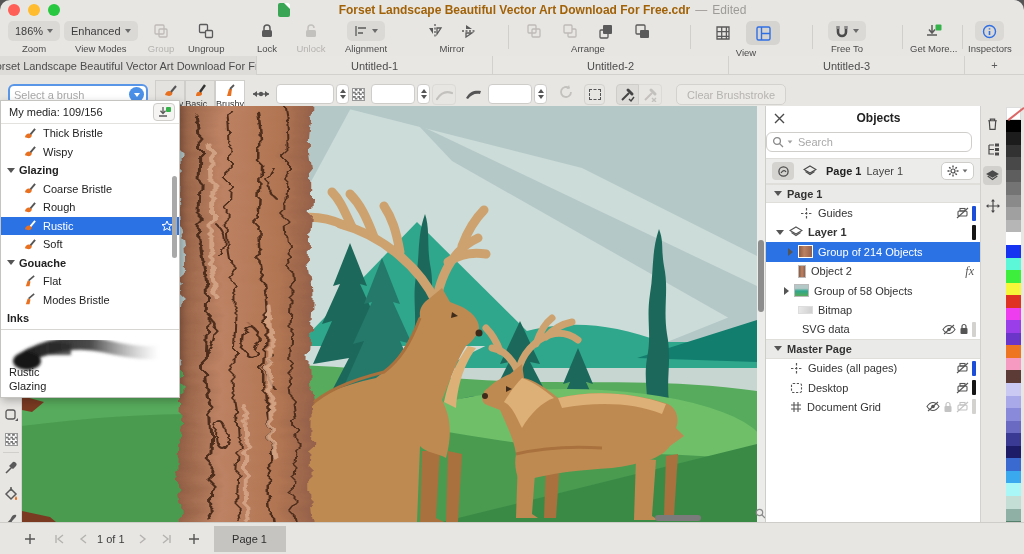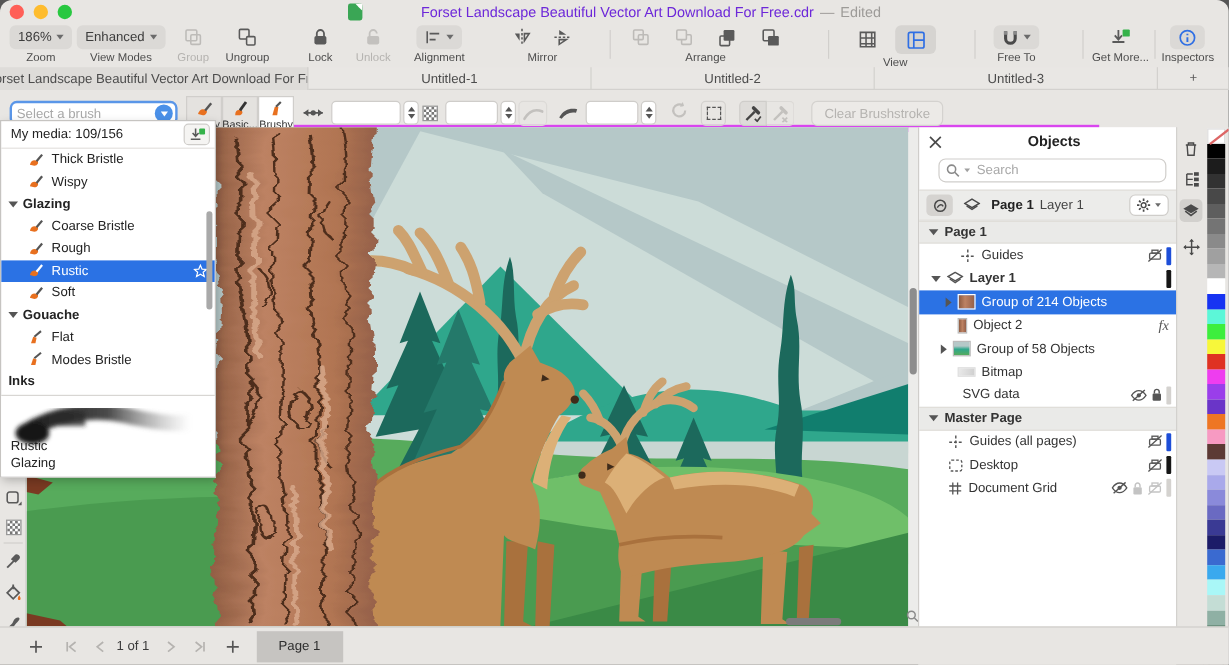--- a/index.html
+++ b/index.html
@@ -6,40 +6,40 @@
   *{box-sizing:border-box;font-family:"Liberation Sans","DejaVu Sans",sans-serif;}
   #app{position:relative;width:1024px;height:554px;background:var(--chrome);overflow:hidden;
        border-radius:10px 10px 0 0;font-size:11px;color:#3c3c3c;}
   .abs{position:absolute;}
   
   #titlebar{position:absolute;left:0;top:0;width:1024px;height:19px;display:flex;align-items:center;}
   .traffic{width:12px;height:12px;border-radius:50%;margin-left:8px;}
   #title-center{position:absolute;left:0;right:0;top:0;height:19px;display:flex;align-items:center;justify-content:center;gap:5px;pointer-events:none;}
   .doc-icon{width:12px;height:14px;background:#3aa655;border-radius:2px;position:relative;}
   .doc-icon:before{content:"";position:absolute;right:0;top:0;border:3px solid #fff;border-left-color:transparent;border-bottom-color:transparent;border-radius:0 2px 0 0;}
-  #title-text{font-size:12px;font-weight:normal;color:#6d28d9;padding-left:44px;}
+  #title-text{font-size:12px;font-weight:bold;color:#a16207;padding-left:44px;}
   #title-edited{font-size:12px;color:#9d9b98;}
   
   #toolbar{position:absolute;left:0;top:19px;width:1024px;height:37px;}
   .tb-group{position:absolute;top:2px;display:flex;flex-direction:column;align-items:center;}
   .tb-label{font-size:9.5px;color:#4c4c4c;margin-top:2px;white-space:nowrap;}
   .pill{height:20px;background:#dbd9d6;border-radius:5px;display:flex;align-items:center;padding:0 7px;gap:4px;color:#3c3c3c;font-size:11px;}
   .chev{width:0;height:0;border-left:3.5px solid transparent;border-right:3.5px solid transparent;border-top:4px solid #6b6b6b;}
   .tb-iconbtn{width:30px;height:20px;display:flex;align-items:center;justify-content:center;}
   .tb-sep{position:absolute;top:6px;width:1px;height:24px;background:#d1cfcc;}
   .icon{stroke:#5a5a5a;fill:none;stroke-width:1.3;}
   .icon.disabled{stroke:#bdbbb8;}
   .selbtn{background:#d6d4d1;border-radius:5px;}
   
   #tabbar{position:absolute;left:0;top:56px;width:1024px;height:19px;background:#e9e7e4;display:flex;border-bottom:1px solid #d3d1ce;}
   .doc-tab{height:19px;display:flex;align-items:center;justify-content:center;color:#4c4c4c;border-right:1px solid #d3d1ce;overflow:hidden;white-space:nowrap;text-overflow:ellipsis;}
   .doc-tab.active{background:#dedcd9;}
   #new-tab{width:59px;display:flex;align-items:center;justify-content:center;color:#5a5a5a;}
   
-  #propbar{position:absolute;left:0;top:79px;width:916px;height:31px;background:var(--chrome);border-bottom:6px solid #d946ef;display:flex;align-items:center;}
+  #propbar{position:absolute;left:0;top:79px;width:916px;height:31px;background:var(--chrome);border-bottom:3px solid #d946ef;display:flex;align-items:center;}
   #brush-combo{position:absolute;left:8px;top:5px;width:140px;height:21px;border:2px solid #5a96e8;border-radius:6px;background:#fff;display:flex;align-items:center;}
   #brush-combo input{border:none;outline:none;flex:1;font-size:11px;padding:0 4px;color:#333;background:transparent;min-width:0;}
   #brush-combo input::placeholder{color:#a8a8a8;}
   .combo-btn{width:15px;height:15px;border-radius:50%;background:#4a90e8;margin-right:2px;display:flex;align-items:center;justify-content:center;flex:none;}
   .combo-btn .chev{border-top-color:#fff;}
   .preset{width:30px;height:29px;background:#e4e2df;border:1px solid #d0cecb;display:flex;flex-direction:column;align-items:center;justify-content:flex-end;padding-bottom:0;font-size:9px;color:#333;}
   .preset.selected{background:#fff;}
   .preset .plabel{white-space:nowrap;transform:translateY(1px);}
   .num-box{height:20px;background:#fff;border:1px solid #cfcdca;border-radius:4px;}
   .stepper{width:13px;height:20px;background:#fff;border:1px solid #cfcdca;border-radius:4px;display:flex;flex-direction:column;align-items:center;justify-content:center;gap:2px;margin-left:2px;}
@@ -67,21 +67,21 @@
   .m-star{margin-left:auto;margin-right:6px;}
   .tri-down{width:0;height:0;border-left:4px solid transparent;border-right:4px solid transparent;border-top:5px solid #555;}
   .tri-right{width:0;height:0;border-top:4px solid transparent;border-bottom:4px solid transparent;border-left:5px solid #555;}
   #media-scroll{position:absolute;right:2px;top:52px;width:5px;height:82px;background:#a9a9a9;border-radius:3px;}
   #media-preview{position:absolute;left:0;bottom:0;width:178px;height:68px;background:#fff;border-top:1px solid #d8d6d3;}
   #media-caption{position:absolute;left:8px;bottom:4px;color:#222;line-height:14px;}
   
   #objects-panel{position:absolute;left:765px;top:0;width:215px;height:448px;background:#fff;border-left:1px solid #cfcdca;display:flex;flex-direction:column;}
   #obj-header{height:24px;display:flex;align-items:center;padding:0 8px;flex:none;}
   #obj-title{flex:1;text-align:center;font-weight:bold;font-size:12px;color:#222;}
-  #obj-search{margin:2px 8px 6px 16px;height:20px;border:1px solid #d0cecb;border-radius:6px;display:flex;align-items:center;padding:0 5px;gap:3px;flex:none;background:#fff;}
+  #obj-search{margin:2px 8px 6px 0;height:20px;border:1px solid #d0cecb;border-radius:6px;display:flex;align-items:center;padding:0 5px;gap:3px;flex:none;background:#fff;}
   #obj-search input{border:none;outline:none;flex:1;font-size:11px;color:#333;min-width:0;background:transparent;}
   #obj-search input::placeholder{color:#a8a8a8;}
   #obj-context{height:26px;background:#ececea;border-top:1px solid #e0deda;border-bottom:1px solid #e0deda;display:flex;align-items:center;padding:0 6px;gap:5px;flex:none;}
   .ctx-btn{width:22px;height:18px;border-radius:4px;display:flex;align-items:center;justify-content:center;}
   .ctx-btn.selected{background:#d5d3d0;}
   #gear-btn{margin-left:auto;height:18px;border:1px solid #cfcdca;border-radius:5px;background:#fff;display:flex;align-items:center;padding:0 5px;gap:3px;}
   .o-row{height:19.4px;display:flex;align-items:center;gap:5px;padding:0 4px 0 10px;color:#333;flex:none;position:relative;}
   .o-row.section{background:#eaeae8;border-top:1px solid #e0ded9;border-bottom:1px solid #e0ded9;font-weight:bold;padding-left:8px;}
   .o-row.selected{background:var(--sel);color:#fff;}
   .o-row .lbl{white-space:nowrap;}

